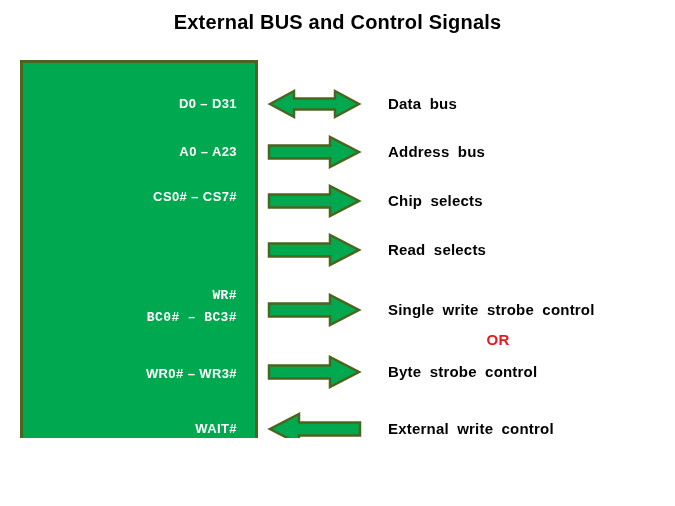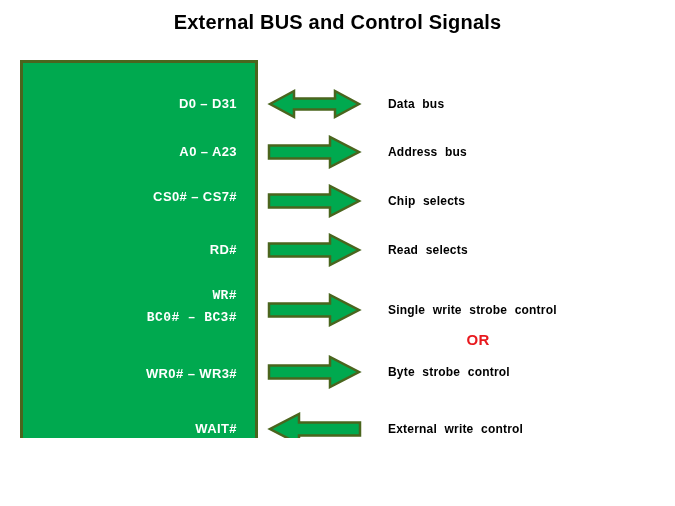--- a/index.html
+++ b/index.html
@@ -76,30 +76,30 @@
     fill: var(--box-fill);
     stroke: var(--box-border);
     stroke-width: 2.5;
     stroke-linejoin: miter;
   }
   .desc {
     position: absolute;
     left: 388px;
     height: 22px;
     line-height: 22px;
-    font-size: 12px;
+    font-size: 15px;
     font-weight: bold;
     color: var(--label-text);
     word-spacing: 4px;
     letter-spacing: 0.2px;
     white-space: nowrap;
   }
   .or-label {
     position: absolute;
-    left: 368px;
+    left: 388px;
     top: 330px;
     width: 220px;
     height: 20px;
     line-height: 20px;
     text-align: center;
     font-size: 15px;
     font-weight: bold;
     color: var(--or-red);
     letter-spacing: 0.3px;
   }
@@ -124,21 +124,20 @@
     <polygon points="2,10.5 63,10.5 63,2 92,17 63,32 63,23.5 2,23.5"></polygon>
   </svg>
   <div class="desc" style="top:141px">Address bus</div>
 
   <div class="sig" style="top:186px">CS0# – CS7#</div>
   <svg class="arrow" style="top:184px" viewBox="0 0 95 34">
     <polygon points="2,10.5 63,10.5 63,2 92,17 63,32 63,23.5 2,23.5"></polygon>
   </svg>
   <div class="desc" style="top:190px">Chip selects</div>
 
-  <div class="sig" style="top:239px">RD#</div>
   <svg class="arrow" style="top:233px" viewBox="0 0 95 34">
     <polygon points="2,10.5 63,10.5 63,2 92,17 63,32 63,23.5 2,23.5"></polygon>
   </svg>
   <div class="desc" style="top:239px">Read selects</div>
 
   <div class="sig two-line" style="top:285px">
     <div>WR#</div>
     <div>BC0# – BC3#</div>
   </div>
   <svg class="arrow" style="top:293px" viewBox="0 0 95 34">

